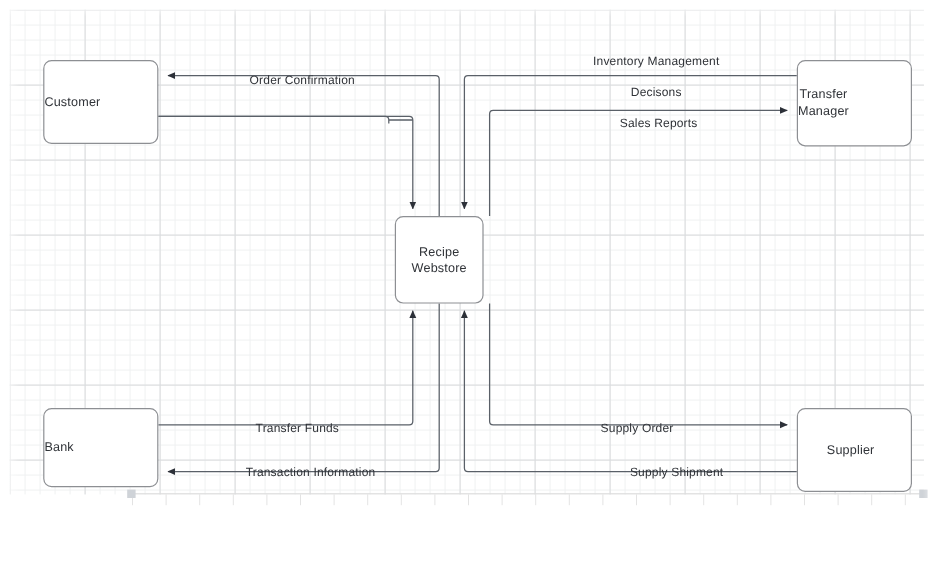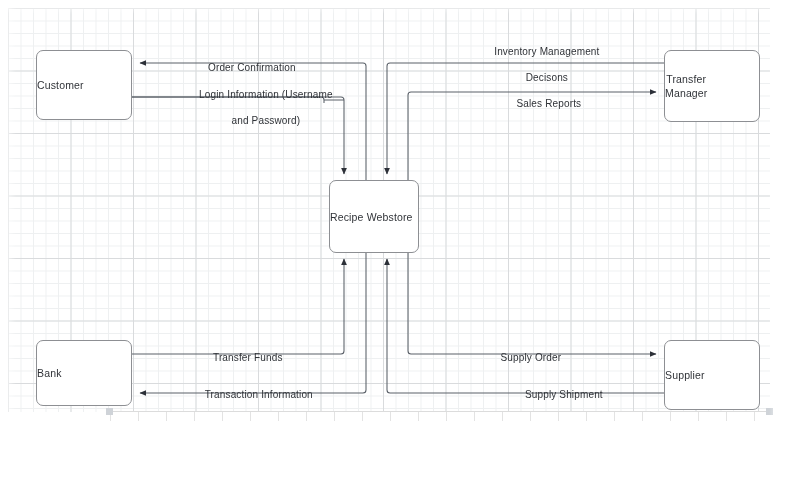--- a/index.html
+++ b/index.html
@@ -119,40 +119,36 @@
     <span>Customer</span>
   </div>
 
   <div class="node" style="left:664px;top:50px;width:96px;height:72px;">
     <span>
       <span>Transfer</span><br>
       <span>Manager</span>
     </span>
   </div>
 
-  <div class="node" style="left:329px;top:180px;width:90px;height:73px;">
+  <div class="node" style="left:329px;top:180px;width:74px;height:73px;">
     <span>Recipe Webstore</span>
   </div>
 
   <div class="node" style="left:36px;top:340px;width:96px;height:66px;">
     <span>Bank</span>
   </div>
 
-  <div class="node" style="left:664px;top:340px;width:96px;height:70px;">
+  <div class="node" style="left:664px;top:340px;width:96px;height:70px;padding-left:24px;">
     <span>Supplier</span>
   </div>
 
   <div class="elabel" style="left:138px;top:48px;width:216px;">
     <span>Order Confirmation</span>
   </div>
 
-  <div class="elabel" style="left:140px;top:75px;width:240px;">
-    <span>Login Information (Username</span><br>
-    <span>and Password)</span>
-  </div>
 
   <div class="elabel" style="left:428px;top:32px;width:226px;">
     <span>Inventory Management</span><br>
     <span>Decisons</span>
   </div>
 
   <div class="elabel" style="left:430px;top:84px;width:226px;">
     <span>Sales Reports</span>
   </div>
 

